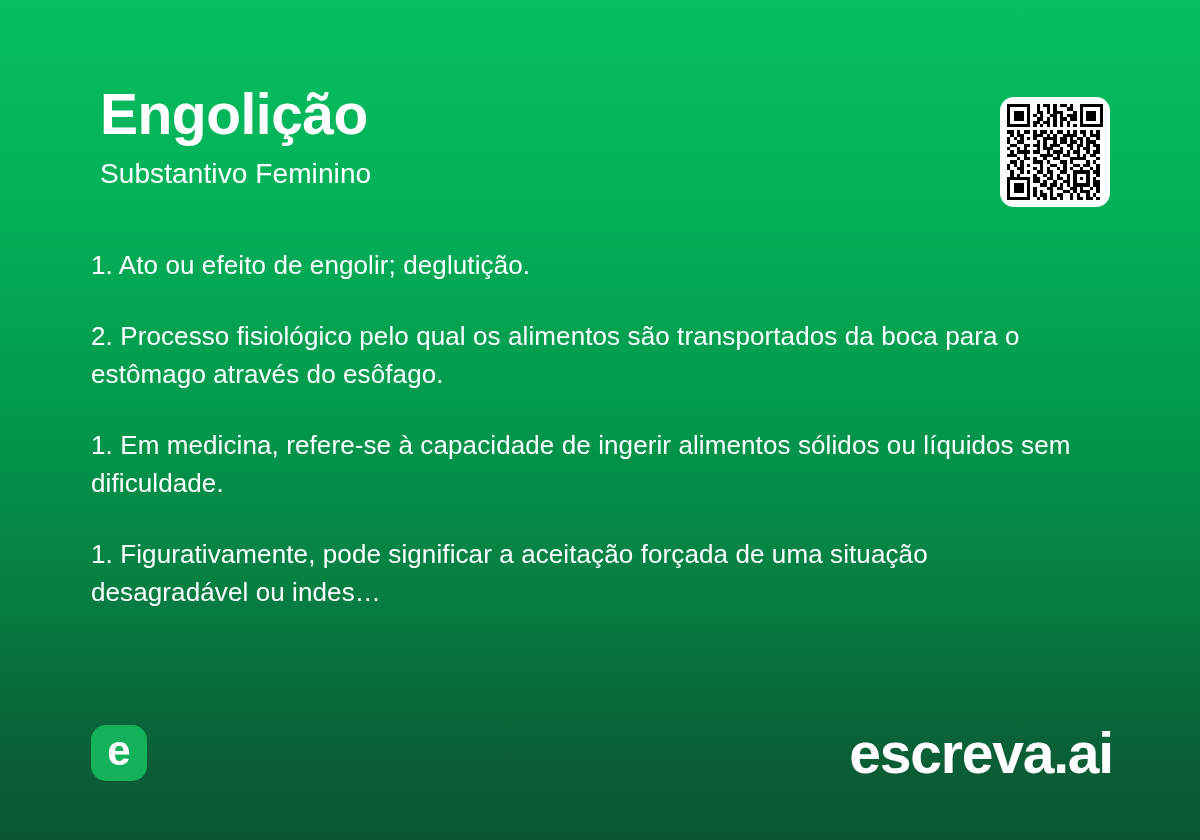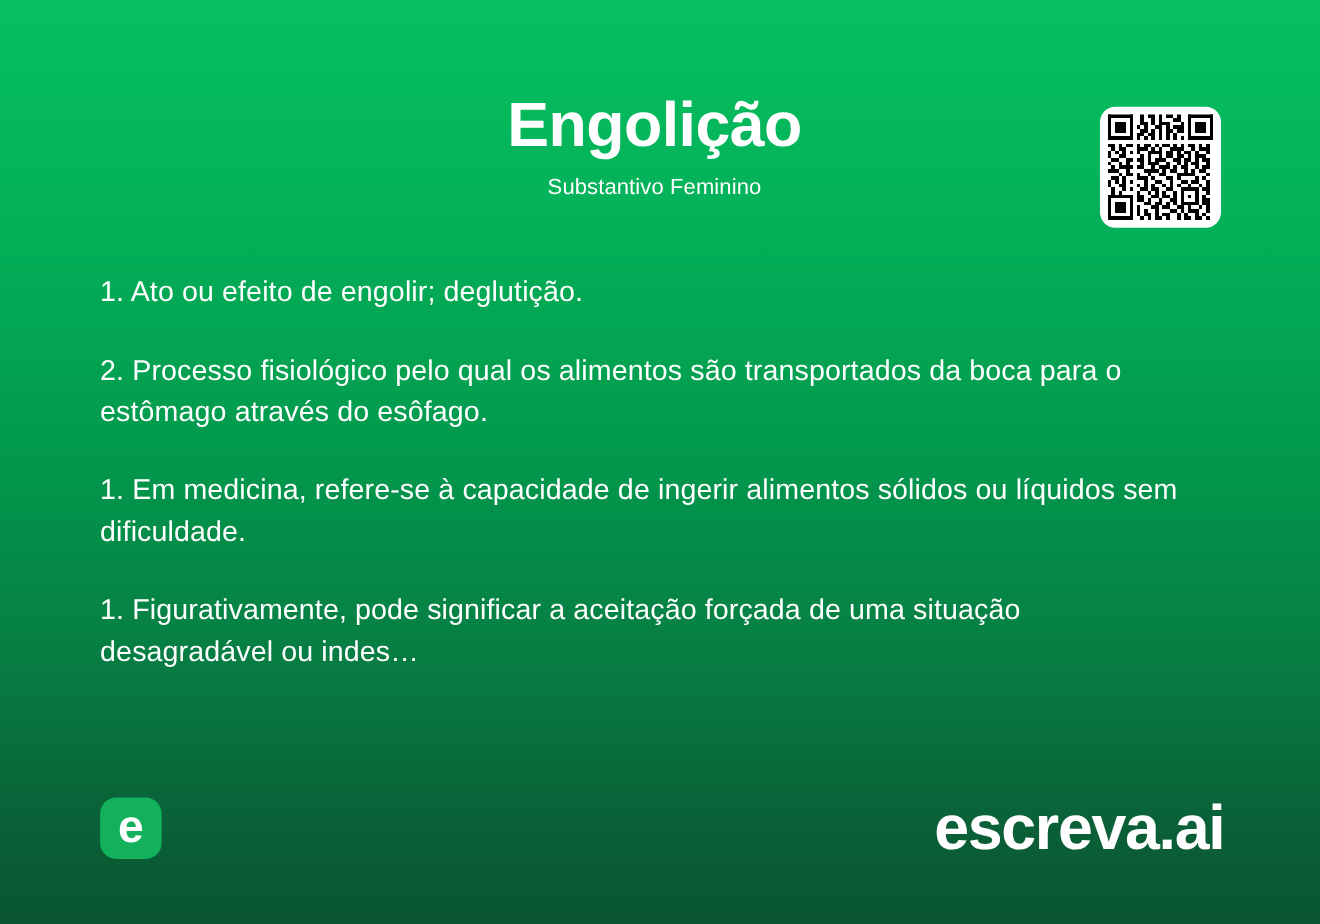--- a/index.html
+++ b/index.html
@@ -29,36 +29,35 @@
                 #0a5631 100%);
     overflow: hidden;
   }
 
   
   .header {
     position: absolute;
     top: 0;
     left: 0;
     right: 0;
-    padding: 86px 90px 0 80px;
-    text-align: center;
+    padding: 86px 90px 0 100px;
   }
 
   .word-title {
     font-size: 57px;
     font-weight: 700;
     line-height: 1.0;
     color: #ffffff;
     letter-spacing: -0.5px;
     white-space: nowrap;
   }
 
   .word-class {
     margin-top: 17px;
-    font-size: 20px;
+    font-size: 28px;
     font-weight: 400;
     line-height: 1.0;
     color: #ffffff;
     letter-spacing: 0.1px;
     white-space: nowrap;
   }
 
   
   .qr-wrap {
     position: absolute;

